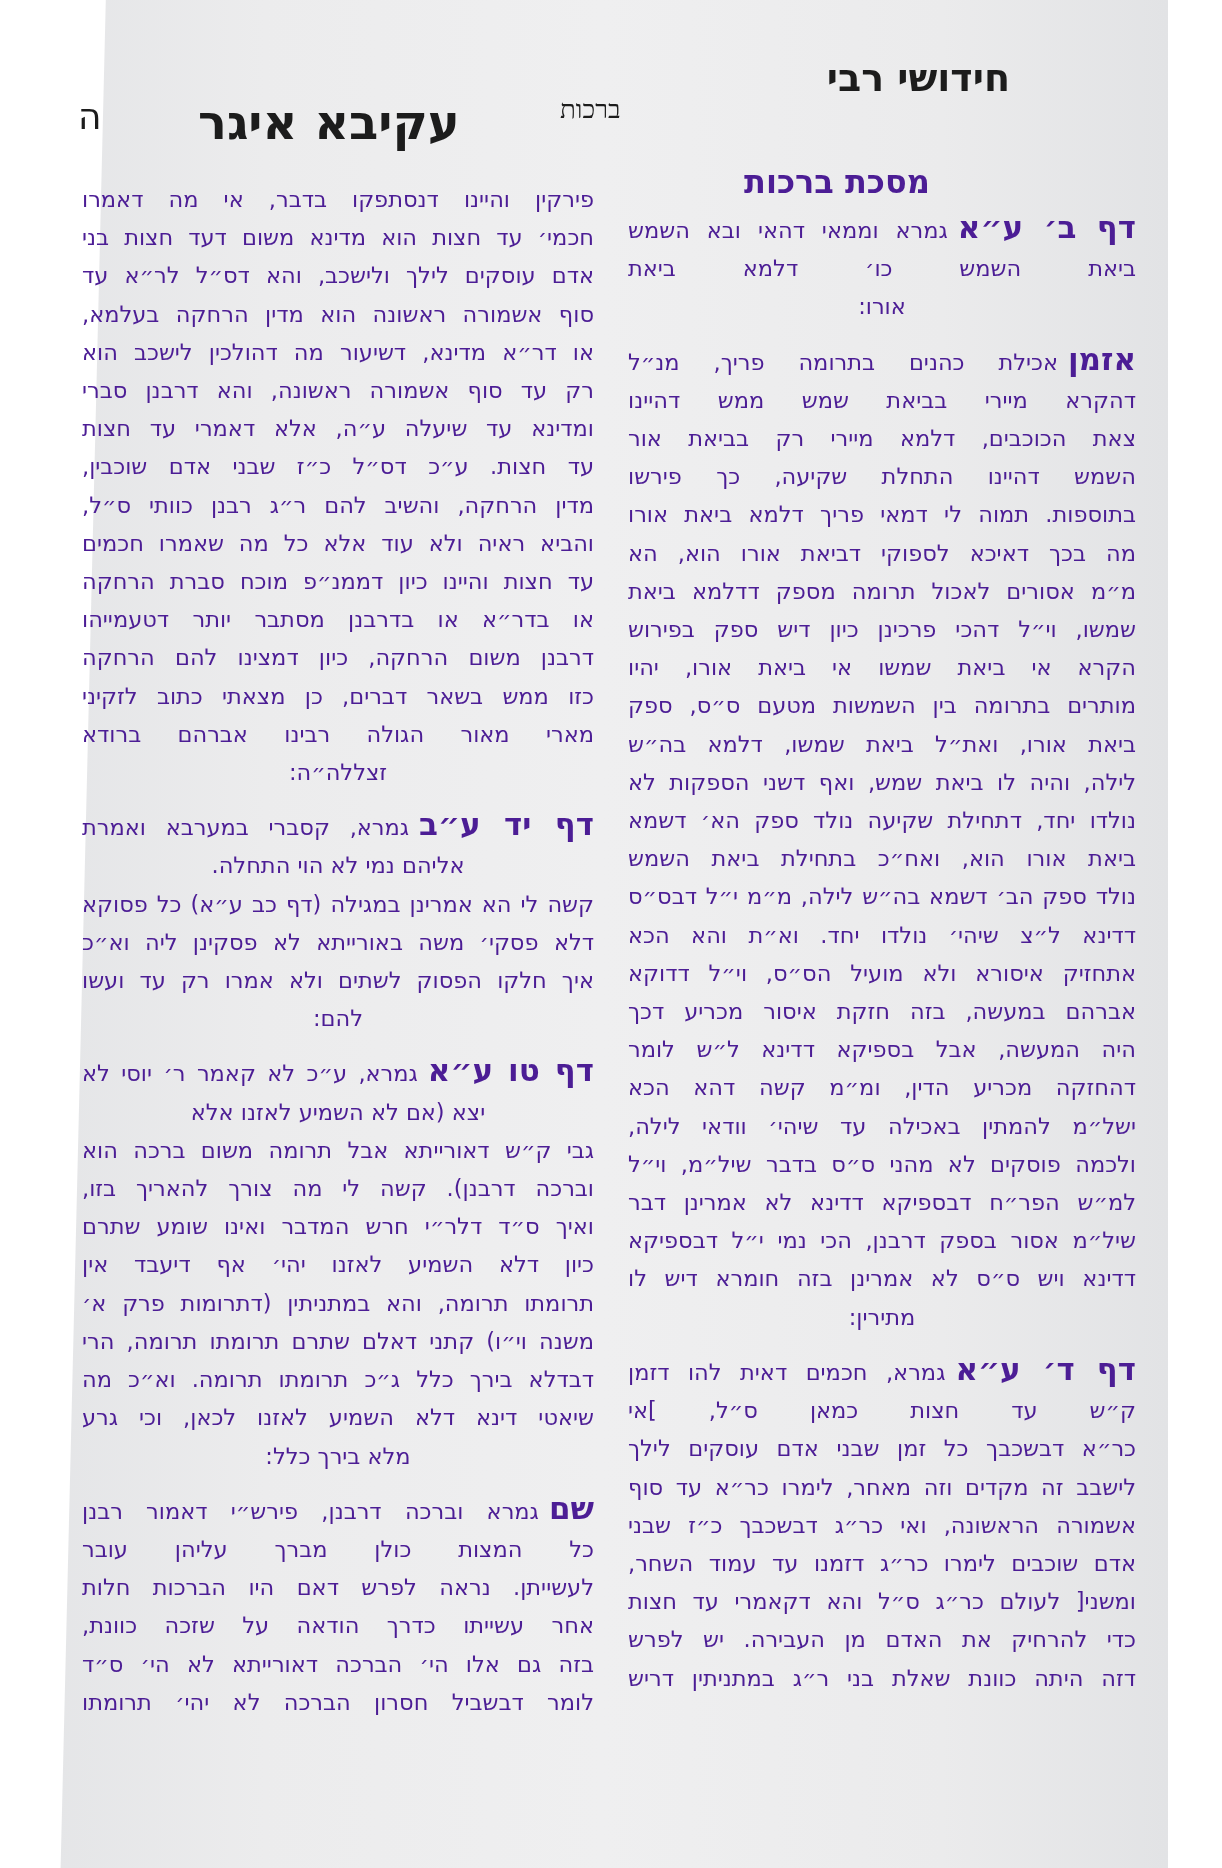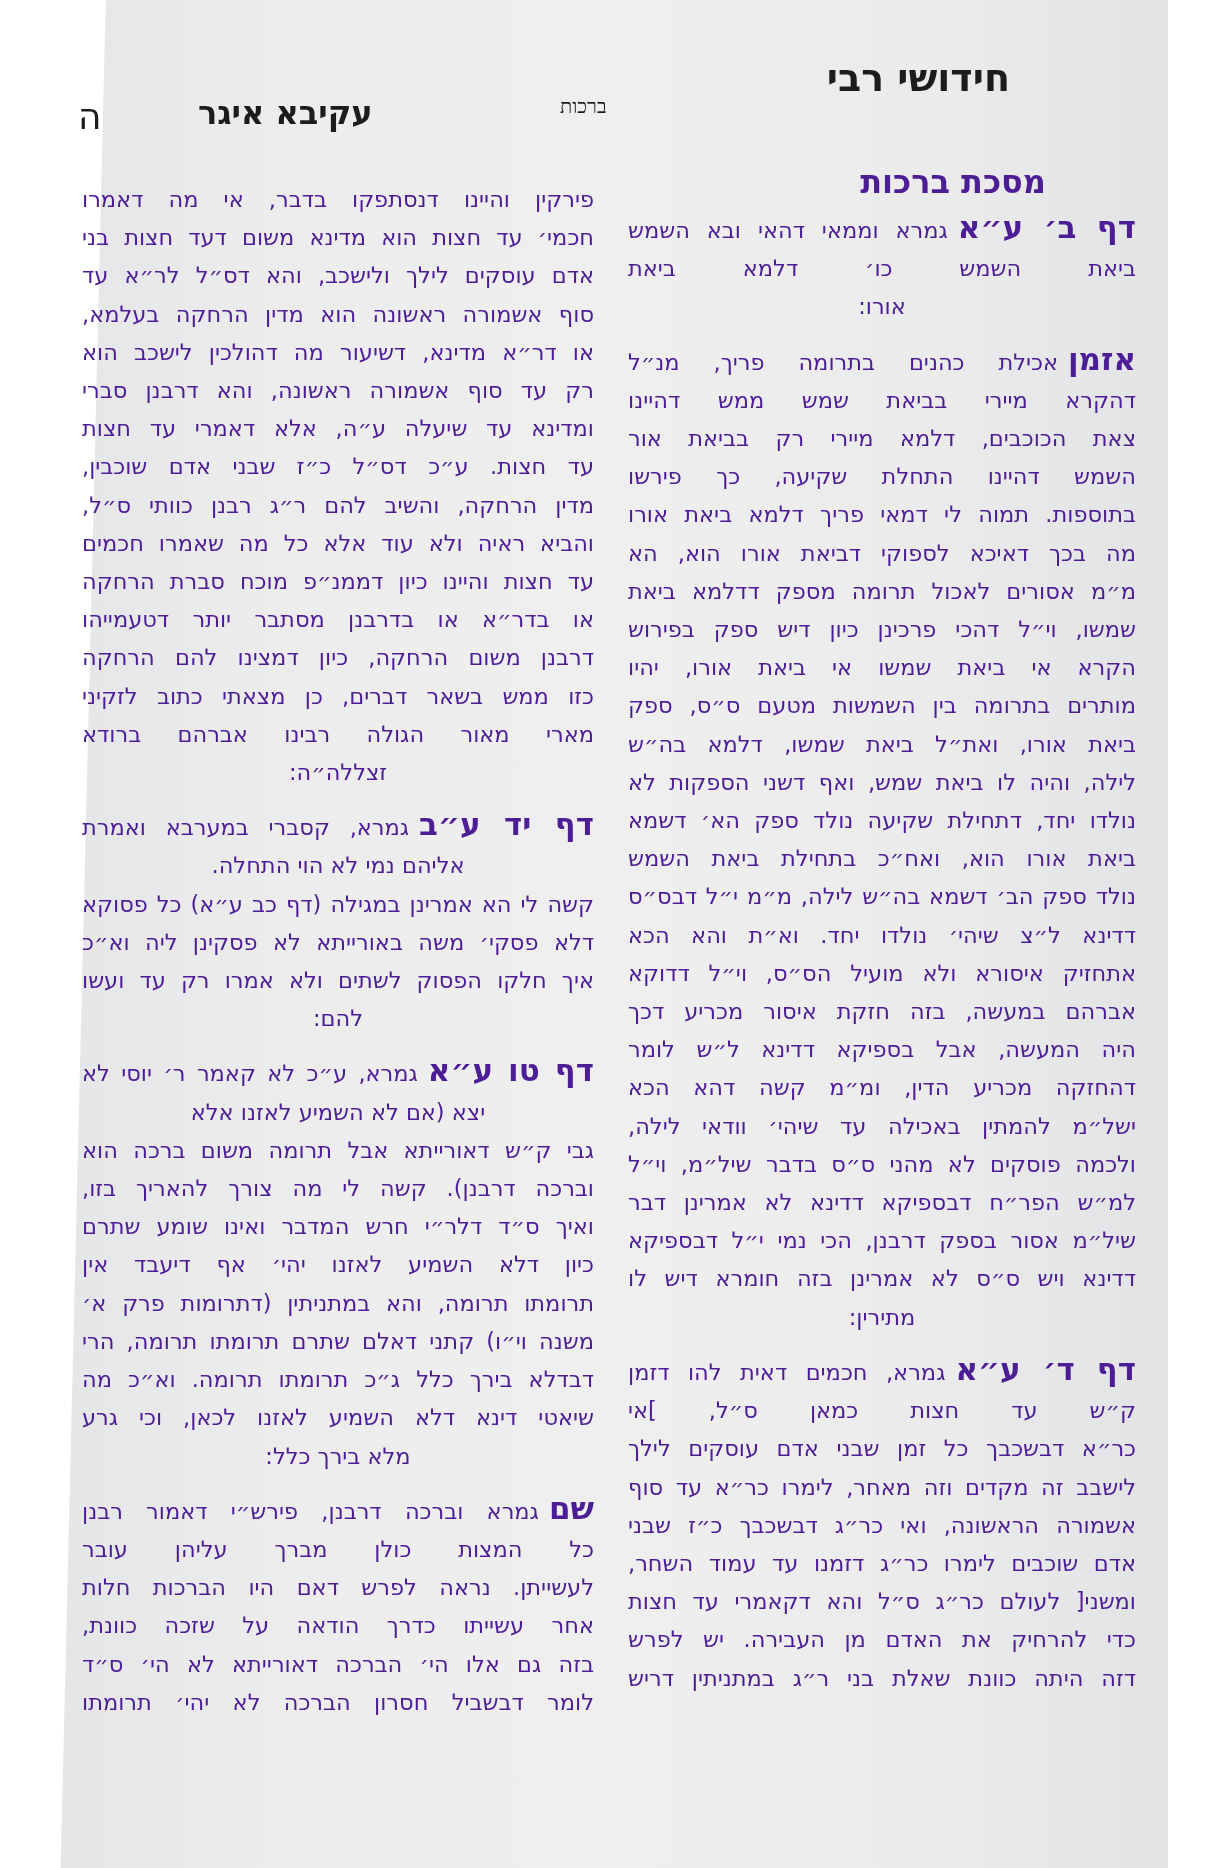--- a/index.html
+++ b/index.html
@@ -16,34 +16,34 @@
   .paper {
     position:absolute;
     left:38px; top:0; right:54px; bottom:0;
     background:linear-gradient(90deg,#e4e5e7 0%,#ececed 20%,#efeff0 50%,#ebebec 80%,#e2e3e5 100%);
     clip-path:polygon(6% 0,100% 0,100% 100%,2% 100%);
   }
   .hdr {
     position:absolute; direction:rtl; color:#1c1c1c; white-space:nowrap;
   }
   .hdr-title-right { right:212px; top:56px; font-size:38px; font-weight:bold; font-family:"DejaVu Sans","Liberation Sans",sans-serif; }
-  .hdr-center { left:560px; top:95px; font-size:20px; font-family:"Liberation Serif",serif; }
-  .hdr-title-left { left:198px; top:94px; font-size:32px; font-weight:bold; font-family:"DejaVu Sans","Liberation Sans",sans-serif; }
+  .hdr-center { left:560px; top:95px; font-size:26px; font-family:"Liberation Serif",serif; }
+  .hdr-title-left { left:198px; top:94px; font-size:48px; font-weight:bold; font-family:"DejaVu Sans","Liberation Sans",sans-serif; }
   .hdr-page { left:78px; top:96px; font-size:36px; font-family:"DejaVu Sans","Liberation Sans",sans-serif; }
 
   .col {
     position:absolute; direction:rtl; text-align:justify;
     color:#4c1d95;
     font-family:"DejaVu Sans","Liberation Sans",sans-serif;
     font-size:22.5px; line-height:38.2px;
   }
   .col-right { left:628px; width:508px; top:160px; }
   .col-left  { left:82px;  width:512px; top:180px; }
 
-  .tractate { font-size:32px; font-weight:bold; text-align:right; padding-right:90px; line-height:44px; margin-bottom:4px; }
+  .tractate { font-size:32px; font-weight:bold; text-align:center; padding-right:90px; line-height:44px; margin-bottom:4px; }
   .para { margin:0 0 14px 0; }
   .para .line { display:block; text-align-last:justify; }
   .para .line.last { text-align-last:center; }
   .head { font-weight:bold; font-size:31px; margin-left:10px; }
 </style>
 </head>
 <body>
 
 <div class="page">
   <div class="paper"></div>

